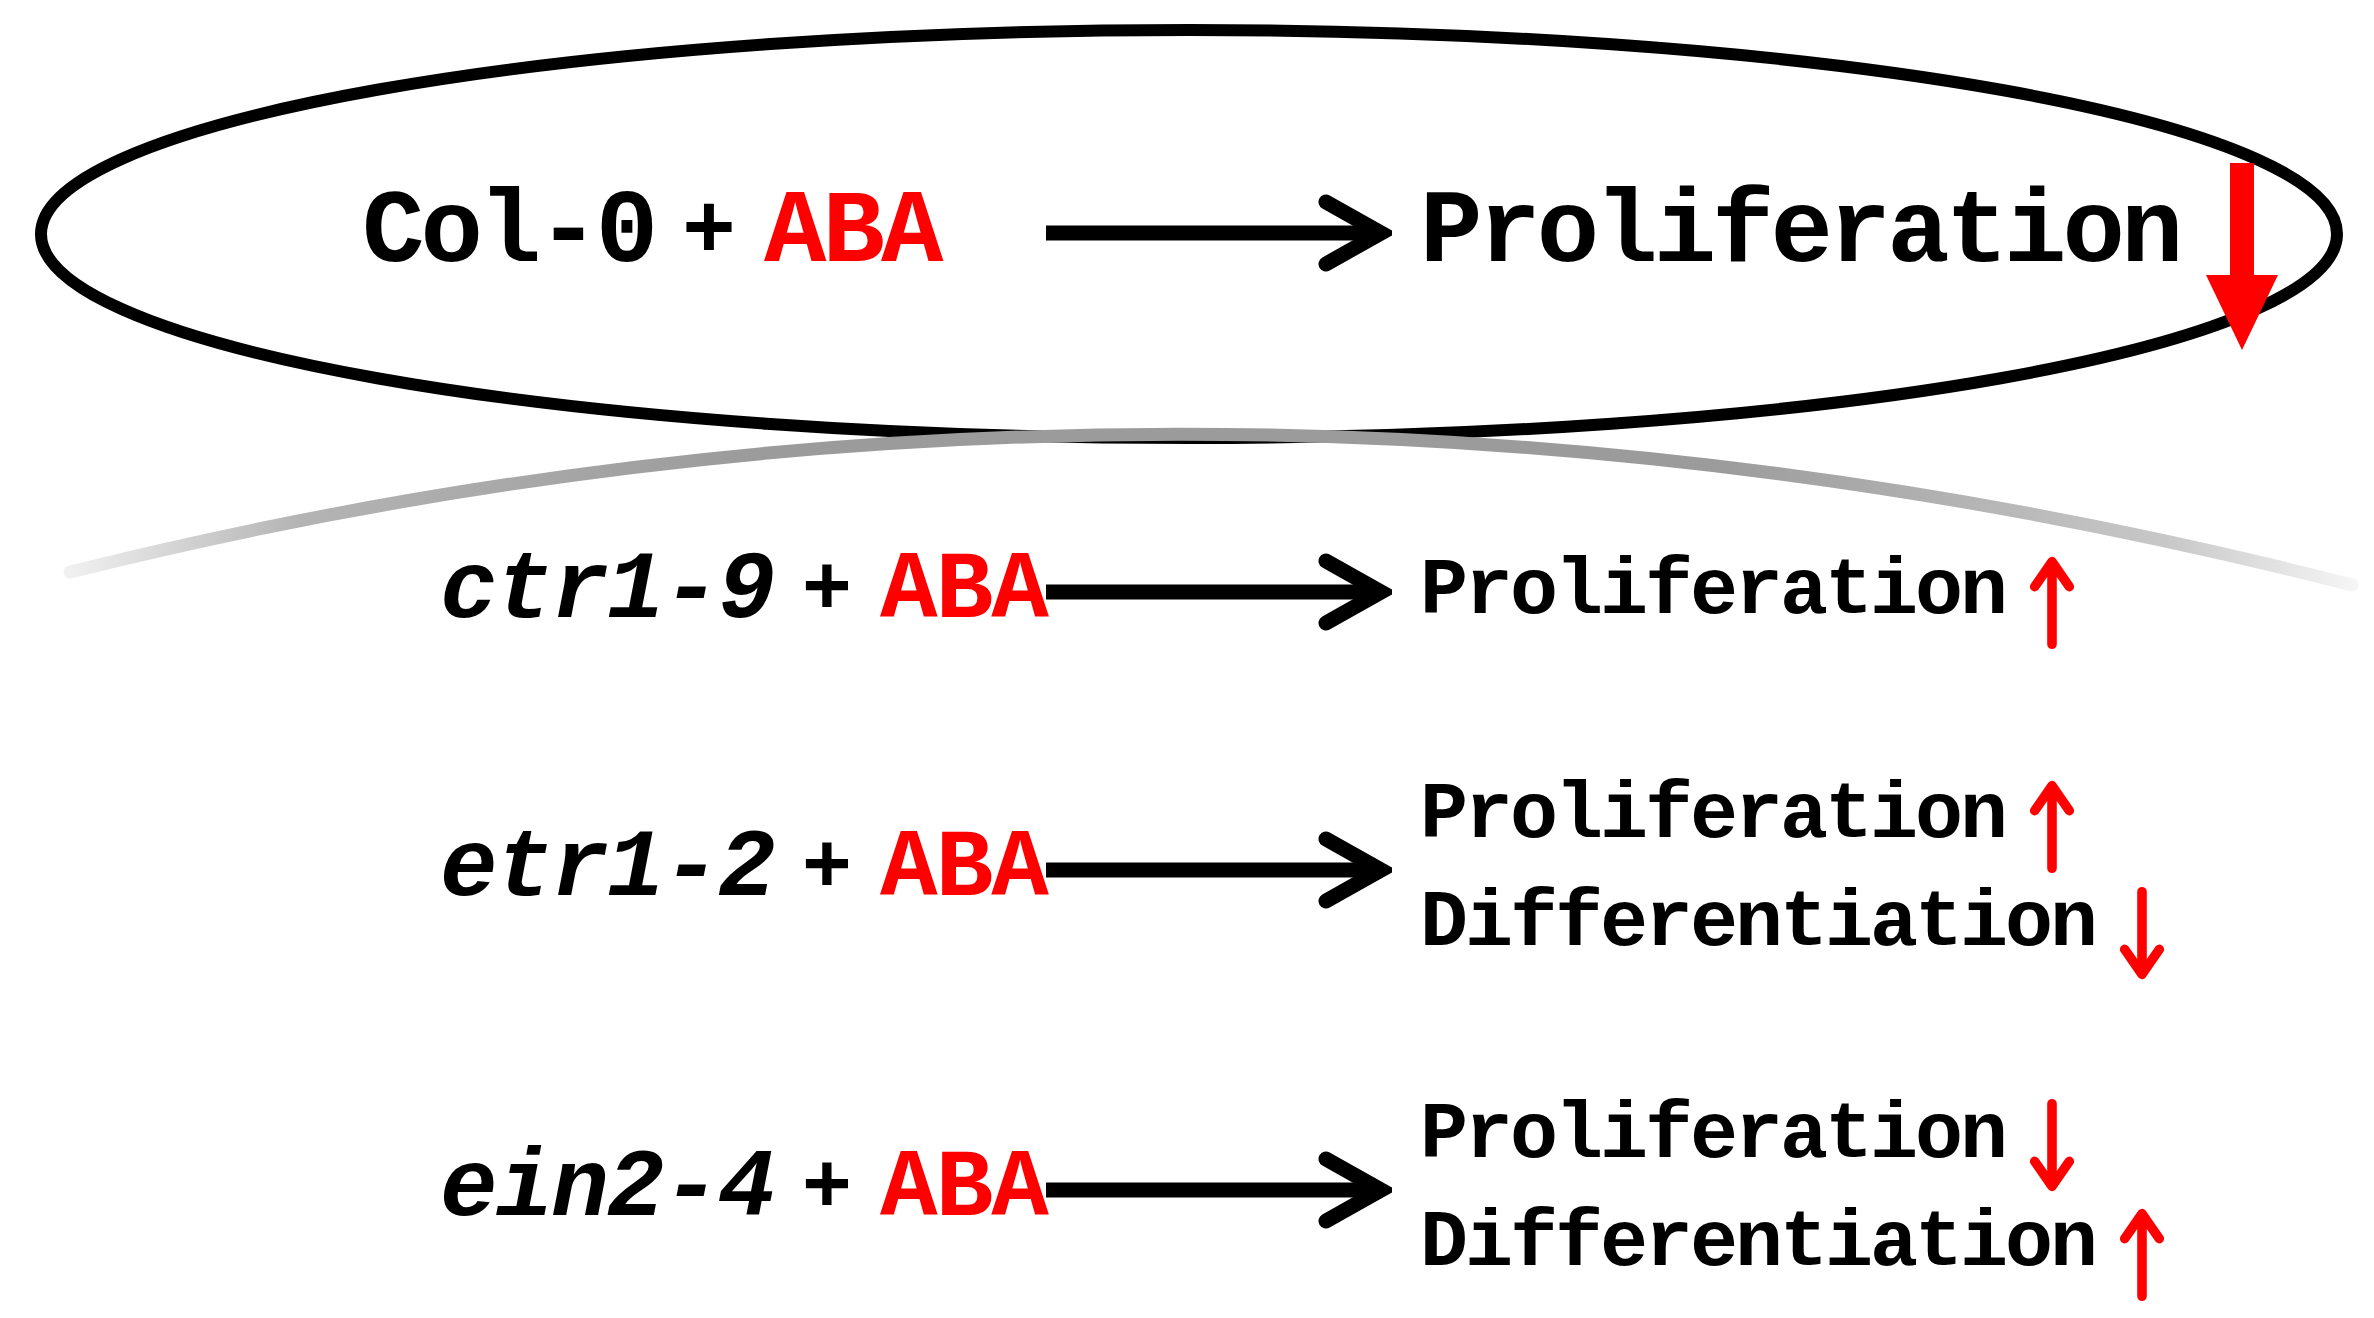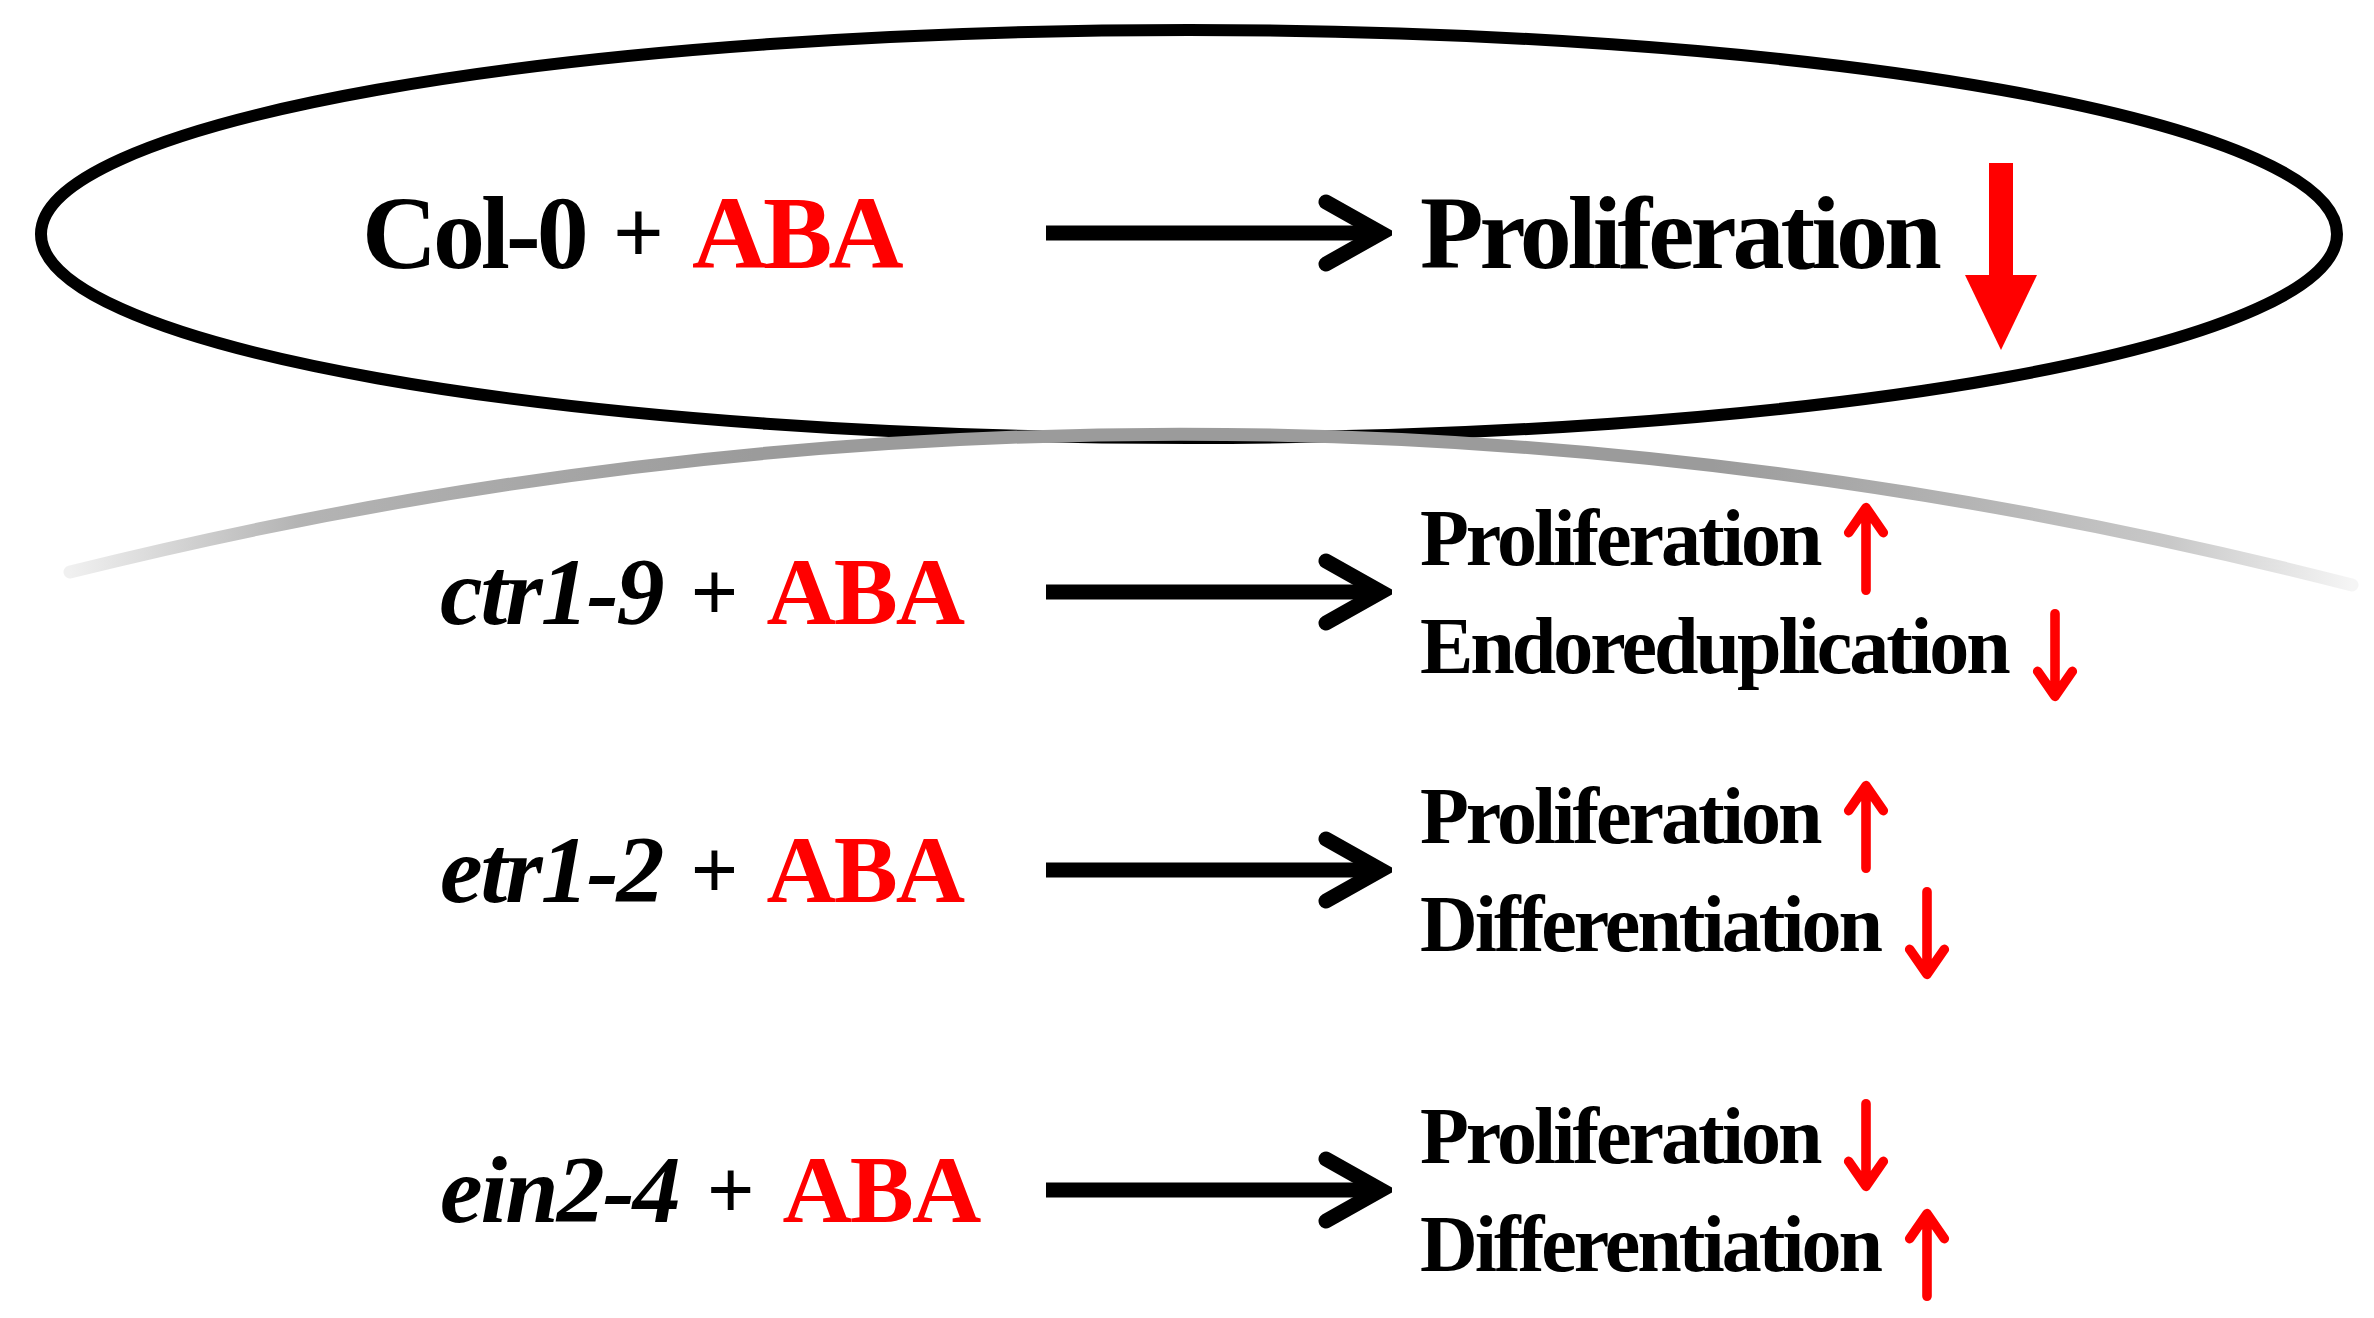--- a/index.html
+++ b/index.html
@@ -1,18 +1,18 @@
 <!DOCTYPE html>
 <html><head>
 <meta charset="utf-8">
 <style>
   html,body{margin:0;padding:0;background:#ffffff;}
   .canvas{
     position:relative;width:2374px;height:1318px;background:#ffffff;
-    overflow:hidden;font-family:Liberation Serif, serif;font-weight:bold;color:#000;
+    overflow:hidden;font-family:Liberation Mono, monospace;font-weight:bold;color:#000;
   }
   .bg{position:absolute;left:0;top:0;width:2374px;height:1318px;}
   .row{position:absolute;left:0;top:0;width:100%;height:0;}
   .cell{position:absolute;display:flex;align-items:center;transform:translateY(-50%);white-space:nowrap;}
   .geno{column-gap:28px;}
   .out{flex-direction:column;align-items:flex-start;row-gap:0;}
   .out-line{height:108px;display:flex;align-items:center;column-gap:24px;}
   .t-big{font-size:104px;letter-spacing:-4px;line-height:1;}
   .t-geno{font-size:96px;font-style:italic;letter-spacing:-2px;line-height:1;}
   .t-plus-big{font-size:90px;line-height:1;}
@@ -75,26 +75,20 @@
         <path d="M286 14 L341 45 L286 76" fill="none" stroke="#000" stroke-width="15" stroke-linecap="round" stroke-linejoin="miter"></path>
       </svg>
     </div>
     <div class="cell out" style="left:1420px;">
       <div class="out-line">
         <span class="t-out">Proliferation</span>
         <svg class="vshift" width="46" height="96" viewBox="0 0 46 100">
           <path d="M23 94 L23 12 M5 34 L23 8 L41 34" fill="none" stroke="#ff0000" stroke-width="10" stroke-linecap="round" stroke-linejoin="round"></path>
         </svg>
       </div>
-      <div class="out-line">
-        <span class="t-out">Endoreduplication</span>
-        <svg class="vshift" width="46" height="96" viewBox="0 0 46 100">
-          <path d="M23 6 L23 88 M5 66 L23 92 L41 66" fill="none" stroke="#ff0000" stroke-width="10" stroke-linecap="round" stroke-linejoin="round"></path>
-        </svg>
-      </div>
     </div>
   </div>
 
   <div class="row" style="top:870px;">
     <div class="cell geno" style="left:440px;">
       <span class="t-geno">etr1-2</span>
       <span class="t-plus">+</span>
       <span class="t-geno c-red" style="font-style:normal;">ABA</span>
     </div>
     <div class="cell" style="left:1040px;">

